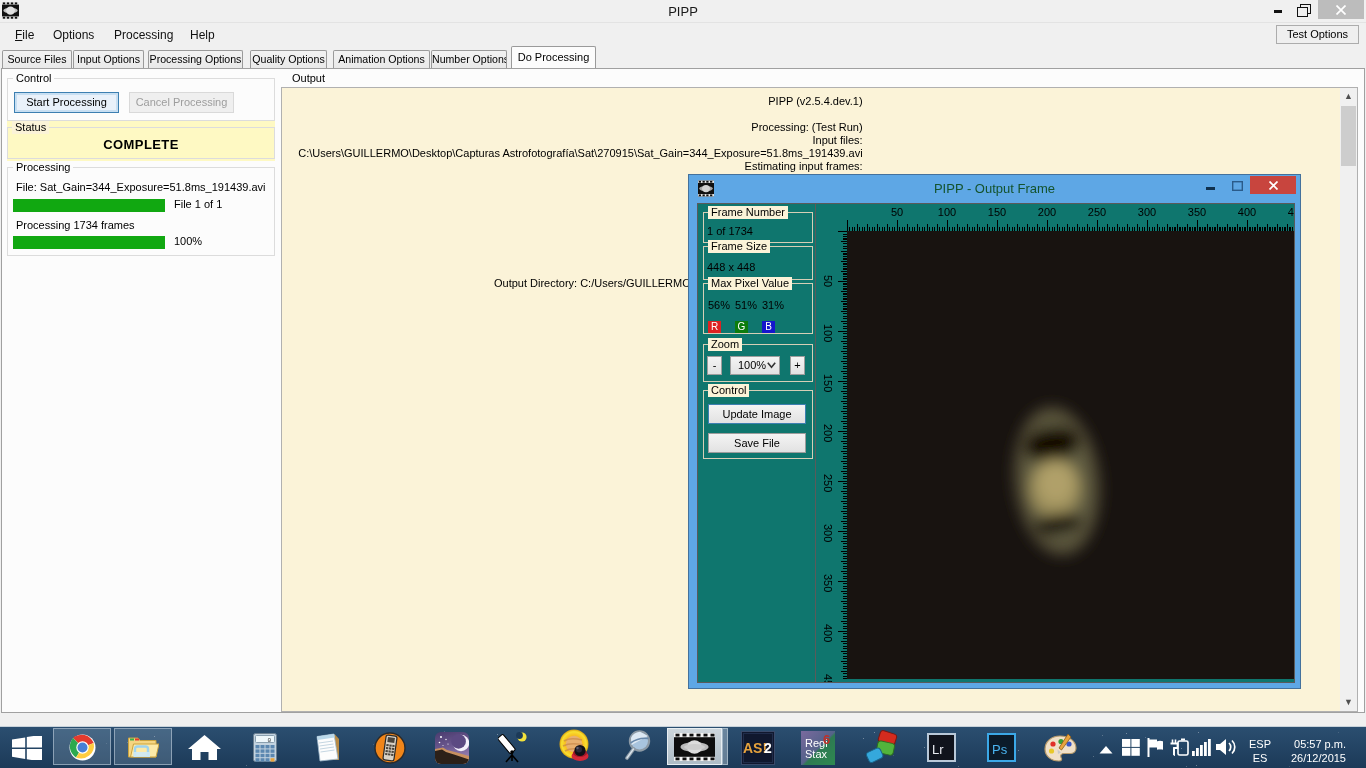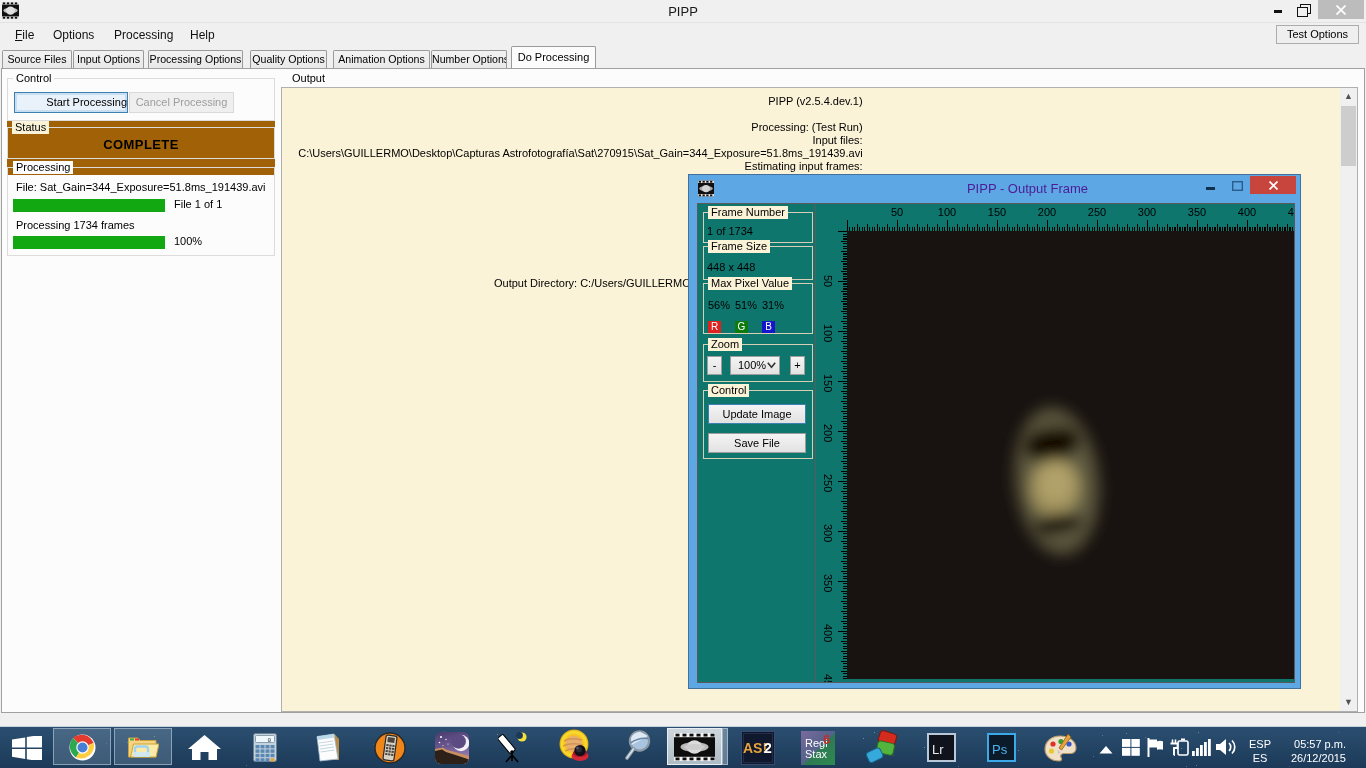--- a/index.html
+++ b/index.html
@@ -15,38 +15,38 @@
   font-size:11px;text-align:center;line-height:17px;color:#000;}
 #tabstrip{left:0;top:46px;width:1366px;height:22px;background:#f0f0f0;}
 .tab{top:50px;height:18px;white-space:nowrap;overflow:hidden;background:linear-gradient(#f2f2f2,#e9e9e9);border:1px solid #9a9a9a;border-bottom:none;border-radius:2px 2px 0 0;
   font-size:10.6px;text-align:center;line-height:16px;color:#000;}
 #tabsel{left:511px;top:46px;width:85px;height:22px;background:#fcfcfc;border:1px solid #9a9a9a;border-bottom:none;border-radius:2px 2px 0 0;
   font-size:11px;text-align:center;line-height:20px;z-index:3;}
 #page{left:1px;top:68px;width:1364px;height:645px;background:#fcfcfc;border:1px solid #a0a0a0;}
 .gb{border:1px solid #dcdcdc;}
 .gblabel{position:absolute;top:-7px;left:5px;padding:0 3px;font-size:11px;background:#fcfcfc;color:#000;line-height:13px;}
 #gb-control{left:5px;top:9px;width:268px;height:43px;}
-#btn-start{left:12px;top:23px;width:114px;height:21px;background:#e9f1fa;border:1px solid #3c7fb1;
-  box-shadow:inset 0 0 0 2px #c8dff2;font-size:11px;text-align:right;line-height:19px;}
+#btn-start{left:12px;top:23px;width:105px;height:21px;background:#e9f1fa;border:1px solid #3c7fb1;
+  box-shadow:inset 0 0 0 2px #c8dff2;font-size:11px;text-align:center;line-height:19px;}
 #btn-cancel{left:127px;top:23px;width:105px;height:21px;background:#efefef;border:1px solid #d9d9d9;
   font-size:11px;text-align:center;line-height:19px;color:#9d9d9d;}
-#gb-status{left:5px;top:52px;width:268px;height:54px;background:#a16207;}
+#gb-status{left:5px;top:52px;width:268px;height:40px;background:#fef9c3;}
 #gb-status .gblabel{background:#fbf3d8;top:0px;z-index:2;}
 #statborder{left:0;top:6px;width:268px;height:32px;border:1px solid #dcdcdc;}
 #complete{left:0;top:16px;width:268px;text-align:center;font-size:13px;font-weight:bold;letter-spacing:0.4px;}
 #gb-proc{left:5px;top:98px;width:268px;height:89px;}
 .ptext{font-size:11px;color:#000;}
 .pbar{background:#11a811;}
 #gb-out{left:279px;top:18px;width:1077px;height:625px;background:#fbf3d8;border:1px solid #b0b0b0;}
 #outlabel{left:287px;top:3px;padding:0 3px;font-size:11px;background:#fcfcfc;line-height:13px;}
 #outtext{left:4px;top:7px;font-size:11px;line-height:13px;white-space:pre;color:#000;text-align:right;}
 #outscroll{left:1058px;top:0px;width:17px;height:623px;background:#f0f0f0;}
 .scrollarrow{left:0;width:17px;height:17px;color:#505050;text-align:center;}
 #popup{left:688px;top:174px;width:613px;height:515px;background:#5ea7e5;border:1px solid #44719c;}
-#ptitle{left:0;top:6px;width:677px;text-align:center;font-size:13px;color:#4c1d95;}
+#ptitle{left:0;top:6px;width:611px;text-align:center;font-size:13px;color:#14532d;}
 #pclose{left:561px;top:1px;width:46px;height:18px;background:#c8453e;}
 #pclient{left:8px;top:28px;width:598px;height:480px;background:#0f766e;border:1px solid #5a5a5a;overflow:hidden;}
 #sidebar{left:0px;top:0px;width:118px;height:478px;border-right:1px solid #5a5a5a;}
 .sgb{border:1px solid #d6cfb6;}
 .sgblabel{position:absolute;top:-7px;left:4px;padding:0 3px;font-size:11px;background:#fbf3d8;line-height:13px;}
 .stext{font-size:11px;color:#000;}
 .sbtn{background:linear-gradient(#f4f4f4,#e2e2e2);border:1px solid #9d9d9d;font-size:11px;text-align:center;}
 .rlab{font-size:11px;color:#000;}
 #taskbar{left:0;top:726px;width:1366px;height:42px;background:linear-gradient(#2b4e70,#1c3a58);border-top:1px solid #c8d2da;}
 .tbtn{top:728px;height:37px;background:rgba(160,185,205,0.25);border:1px solid rgba(190,205,220,0.6);}

